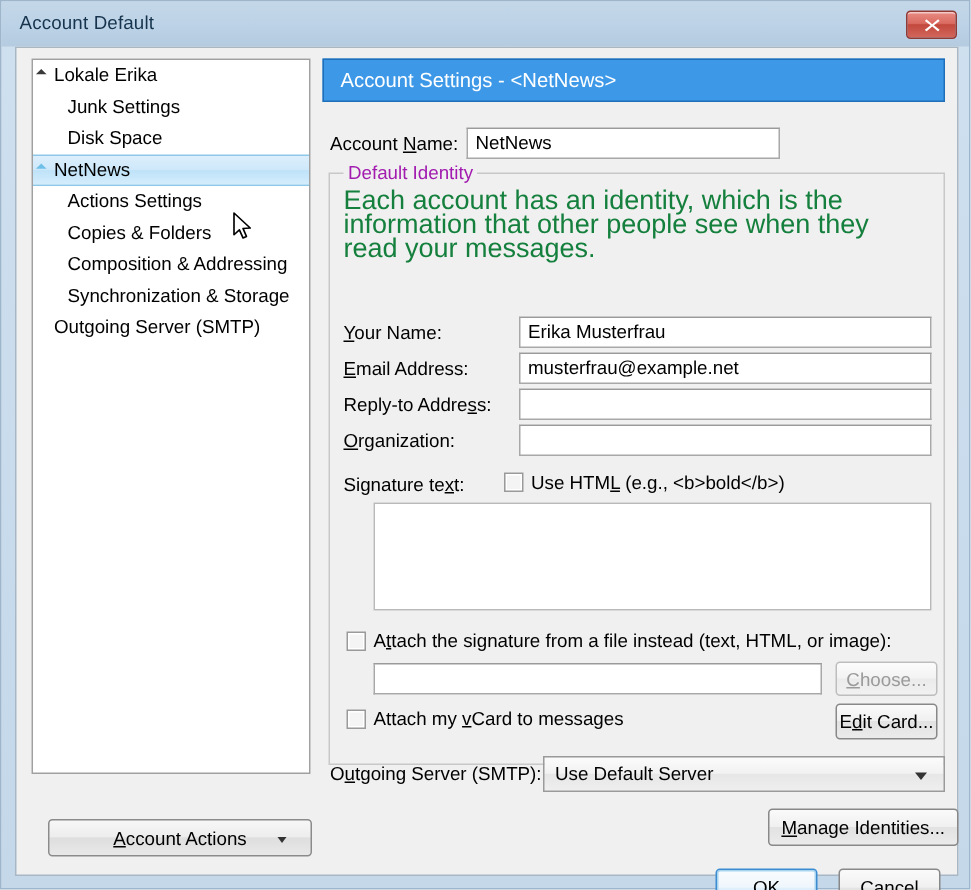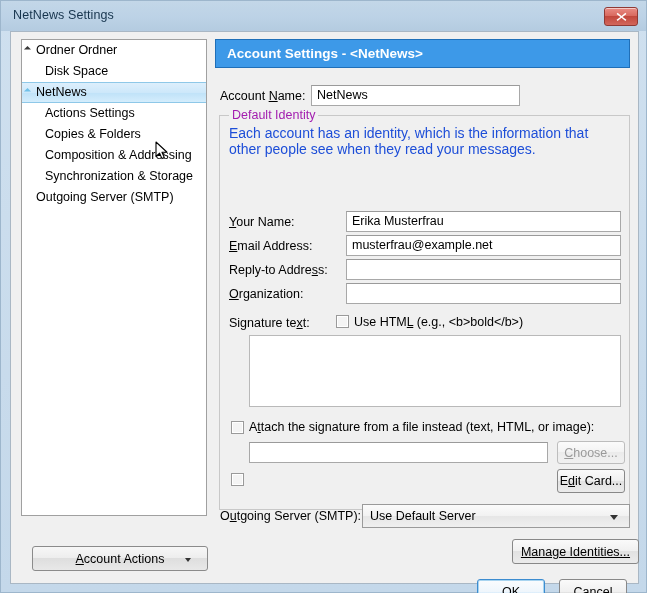--- a/index.html
+++ b/index.html
@@ -131,21 +131,21 @@
     position: absolute;
     left: 204px; top: 7px;
     width: 415px; height: 533px;
   }
   #pane-header {
     position: absolute; left: 0; top: 0;
     width: 415px; height: 29px;
     background: #3d99e8;
     border: 1px solid #1f6fb8;
     color: #ffffff;
-    font-size: 13.5px; font-weight: bold;
+    font-size: 13.5px; font-weight: normal;
     line-height: 27px;
     padding-left: 11px;
   }
 
   .row-label {
     position: absolute;
     font-size: 12.5px;
     color: #000;
   }
   .txtfield {
@@ -178,22 +178,22 @@
     left: 9px; top: -8px;
     background: #f0f0f0;
     padding: 0 3px;
     font-size: 12.5px;
     color: #a21caf;
   }
   #identity-desc {
     position: absolute;
     left: 9px; top: 9px;
     width: 390px;
-    font-size: 14px;
-    color: #1d4ed8;
+    font-size: 18px;
+    color: #15803d;
     line-height: 16px;
   }
 
   #lbl-your-name    { left: 9px;  top: 99px; }
   #fld-your-name    { left: 126px; top: 95px; width: 275px; }
   #lbl-email        { left: 9px;  top: 123px; }
   #fld-email        { left: 126px; top: 119px; width: 275px; }
   #lbl-replyto      { left: 9px;  top: 147px; }
   #fld-replyto      { left: 126px; top: 143px; width: 275px; }
   #lbl-org          { left: 9px;  top: 171px; }
@@ -270,21 +270,21 @@
     color: #9a9a9a;
     border-color: #bdbdbd;
     background: linear-gradient(180deg,#fbfbfb 0%, #f3f3f3 48%, #ebebeb 50%, #f1f1f1 100%);
     justify-content: center;
   }
 
   
   #btn-manage {
     position: absolute;
     left: 501px; top: 507px;
-    width: 127px; height: 25px; text-decoration: underline;
+    width: 127px; height: 25px;
   }
   #btn-ok {
     position: absolute;
     left: 466px; top: 547px;
     width: 68px; height: 26px;
     border: 1px solid #3c8cd0;
     box-shadow: 0 0 0 1px #a8d4f0 inset;
     background: linear-gradient(180deg,#fafcfe 0%, #eff6fc 48%, #deeefb 50%, #e9f4fd 100%);
   }
   #btn-cancel {
@@ -295,39 +295,42 @@
 
   u { text-decoration: underline; text-underline-offset: 1px; }
   .nowrap { white-space: nowrap; }
 </style>
 </head>
 <body>
 
 <div id="window">
 
   <div id="titlebar">
-    <div id="title-text">NetNews Settings</div>
+    <div id="title-text">Account Default</div>
     <div id="close-btn">
       <div id="close-x">
         <svg width="11" height="9" viewBox="0 0 11 9" aria-hidden="true">
           <path d="M1.6 0.8 L5.5 4.1 L9.4 0.8 L10.4 2.0 L6.6 4.9 L10.4 7.8 L9.4 9.0 L5.5 5.7 L1.6 9.0 L0.6 7.8 L4.4 4.9 L0.6 2.0 Z" fill="#ffffff"></path>
         </svg>
       </div>
     </div>
   </div>
 
   <div id="client">
 
     <div id="tree-panel">
 
       <div class="tree-row root" style="top:0">
         <span class="expander"></span>
-        <span>Ordner Ordner</span>
-      </div>
-
+        <span>Lokale Erika</span>
+      </div>
+
+      <div class="tree-row child">
+        <span>Junk Settings</span>
+      </div>
 
       <div class="tree-row child">
         <span>Disk Space</span>
       </div>
 
       <div class="tree-row root selected">
         <span class="expander light"></span>
         <span>NetNews</span>
       </div>
 
@@ -396,20 +399,21 @@
 
         <div class="checkbox" id="chk-attach-box"></div>
         <div class="row-label nowrap" id="lbl-attach-file">A<u>t</u>tach the signature from a file instead (text, HTML, or image):</div>
 
         <div class="txtfield" id="fld-sigfile"></div>
         <div class="pushbtn disabled" id="btn-choose">
           <span><u>C</u>hoose...</span>
         </div>
 
         <div class="checkbox" id="chk-vcard-box"></div>
+        <div class="row-label nowrap" id="lbl-vcard">Attach my <u>v</u>Card to messages</div>
         <div class="pushbtn" id="btn-editcard">
           <span>E<u>d</u>it Card...</span>
         </div>
       </div>
 
       <div class="row-label" id="lbl-smtp">O<u>u</u>tgoing Server (SMTP):</div>
       <div id="smtp-select">
         <span>Use Default Server</span>
         <span id="smtp-arrow"></span>
       </div>

